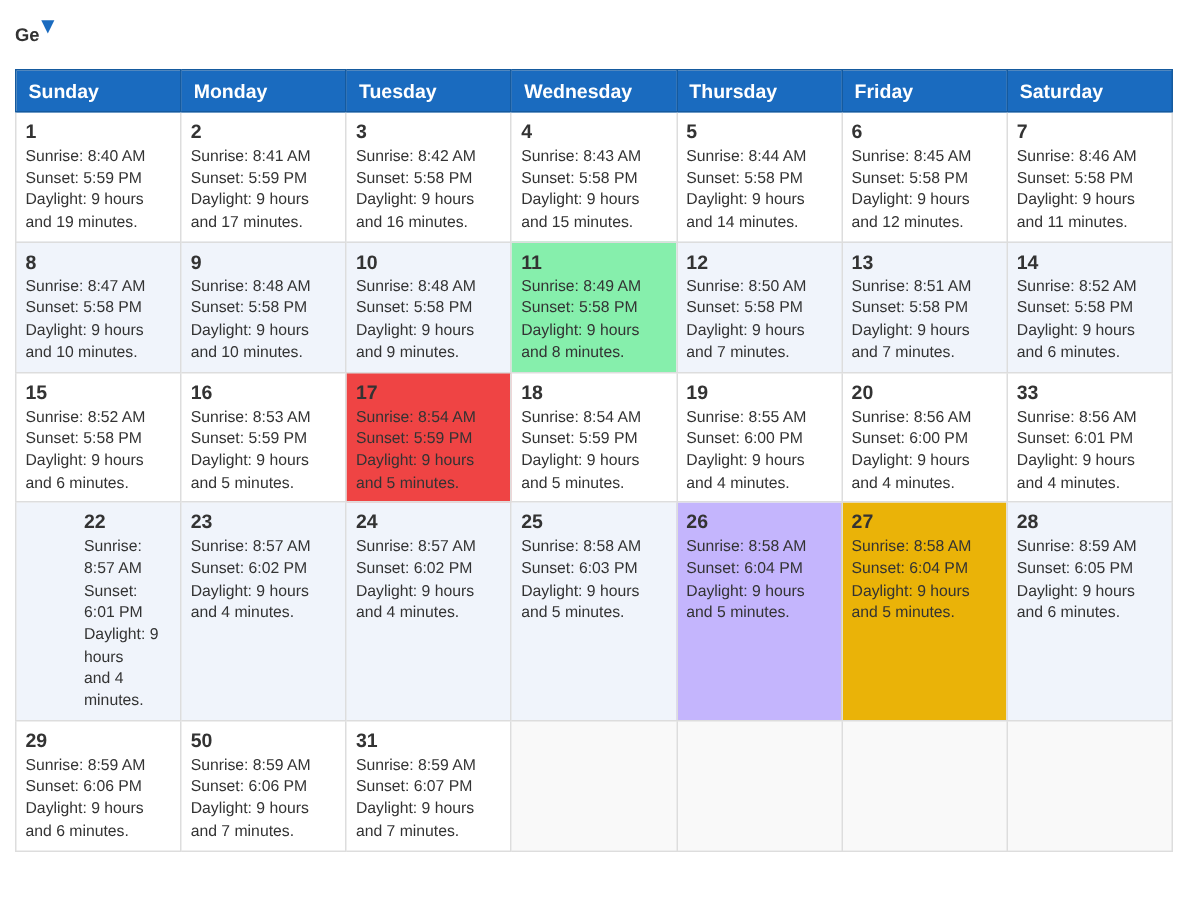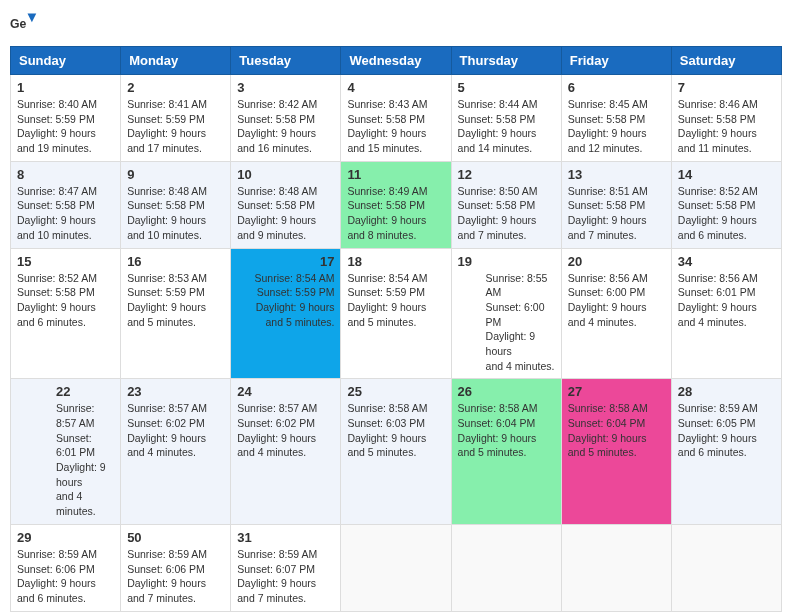--- a/index.html
+++ b/index.html
@@ -232,50 +232,50 @@
 Daylight: 9 hours
 and 6 minutes.</div>
         </td>
         <td style="background-color: rgb(255, 255, 255);">
           <span class="day-num">16</span>
           <div class="day-info" style="white-space: pre-line;">Sunrise: 8:53 AM
 Sunset: 5:59 PM
 Daylight: 9 hours
 and 5 minutes.</div>
         </td>
-        <td style="background-color: #0ea5e9; text-align: right;">
+        <td style="background-color: #ef4444;">
           <span class="day-num">17</span>
           <div class="day-info" style="white-space: pre-line;">Sunrise: 8:54 AM
 Sunset: 5:59 PM
 Daylight: 9 hours
 and 5 minutes.</div>
         </td>
         <td style="background-color: rgb(255, 255, 255);">
           <span class="day-num">18</span>
           <div class="day-info" style="white-space: pre-line;">Sunrise: 8:54 AM
 Sunset: 5:59 PM
 Daylight: 9 hours
 and 5 minutes.</div>
         </td>
         <td style="background-color: rgb(255, 255, 255);">
           <span class="day-num">19</span>
-          <div class="day-info" style="white-space: pre-line; margin-left: 28px;">Sunrise: 8:55 AM
+          <div class="day-info" style="white-space: pre-line;">Sunrise: 8:55 AM
 Sunset: 6:00 PM
 Daylight: 9 hours
 and 4 minutes.</div>
         </td>
         <td style="background-color: rgb(255, 255, 255);">
           <span class="day-num">20</span>
           <div class="day-info" style="white-space: pre-line;">Sunrise: 8:56 AM
 Sunset: 6:00 PM
 Daylight: 9 hours
 and 4 minutes.</div>
         </td>
         <td style="background-color: rgb(255, 255, 255);">
-          <span class="day-num">34</span>
+          <span class="day-num">33</span>
           <div class="day-info" style="white-space: pre-line;">Sunrise: 8:56 AM
 Sunset: 6:01 PM
 Daylight: 9 hours
 and 4 minutes.</div>
         </td>
       </tr>
       <tr>
         <td style="background-color: rgb(240, 244, 251); padding-left: 45px;">
           <span class="day-num">22</span>
           <div class="day-info" style="white-space: pre-line;">Sunrise: 8:57 AM
@@ -297,28 +297,28 @@
 Daylight: 9 hours
 and 4 minutes.</div>
         </td>
         <td style="background-color: rgb(240, 244, 251);">
           <span class="day-num">25</span>
           <div class="day-info" style="white-space: pre-line;">Sunrise: 8:58 AM
 Sunset: 6:03 PM
 Daylight: 9 hours
 and 5 minutes.</div>
         </td>
-        <td style="background-color: #86efac;">
+        <td style="background-color: #c4b5fd;">
           <span class="day-num">26</span>
           <div class="day-info" style="white-space: pre-line;">Sunrise: 8:58 AM
 Sunset: 6:04 PM
 Daylight: 9 hours
 and 5 minutes.</div>
         </td>
-        <td style="background-color: #ec4899;">
+        <td style="background-color: #eab308;">
           <span class="day-num">27</span>
           <div class="day-info" style="white-space: pre-line;">Sunrise: 8:58 AM
 Sunset: 6:04 PM
 Daylight: 9 hours
 and 5 minutes.</div>
         </td>
         <td style="background-color: rgb(240, 244, 251);">
           <span class="day-num">28</span>
           <div class="day-info" style="white-space: pre-line;">Sunrise: 8:59 AM
 Sunset: 6:05 PM

